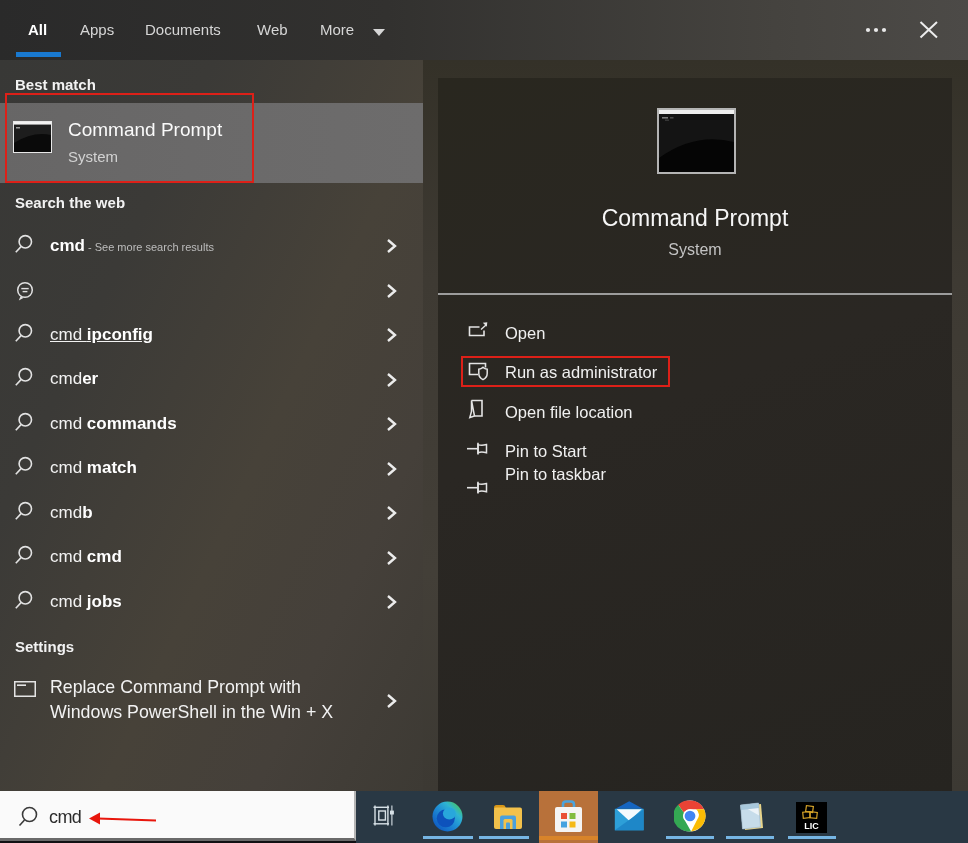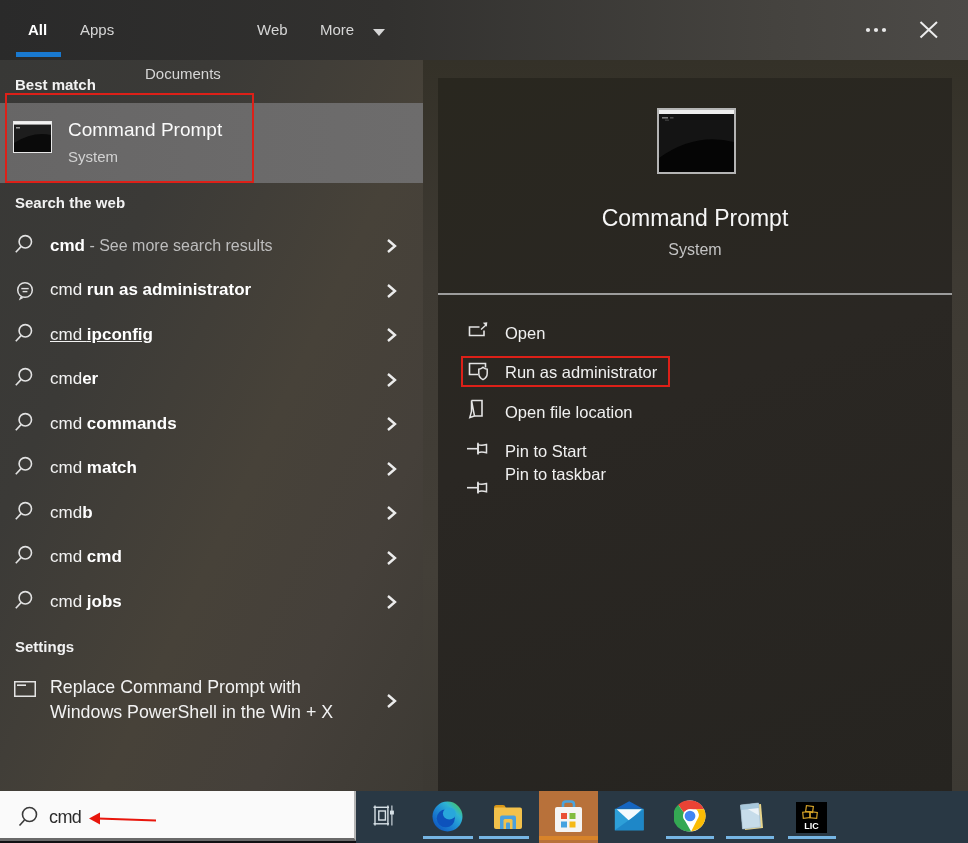--- a/index.html
+++ b/index.html
@@ -11,41 +11,41 @@
   .tab{position:absolute;top:21px;font-size:15px;color:#d6d6d6;}
   
   #leftpanel{left:0;top:60px;width:423px;height:731px;background:linear-gradient(115deg,#383836 0%,#3b3a37 28%,#474239 58%,#45403a 78%,#3d3a34 100%);}
   #rightzone{left:423px;top:60px;width:545px;height:731px;background:linear-gradient(180deg,#343128 0%,#3e3a33 30%,#433f38 70%,#3c3933 100%);}
   #card{left:438px;top:78px;width:514px;height:713px;background:linear-gradient(160deg,#29271f 0%,#2a2723 45%,#262420 100%);}
   .hdr{position:absolute;font-size:15px;font-weight:bold;color:#f2f2f2;}
   #bestrow{left:0;top:103px;width:423px;height:80px;background:linear-gradient(90deg,#676666 0%,#6b6a6a 60%,#6d6c6c 100%);}
   .redbox{position:absolute;border:2px solid #dd2018;}
   .rowtext{position:absolute;left:50px;font-size:17px;color:#f2f2f2;white-space:nowrap;}
   .rowtext b{color:#ffffff;}
-  .dim{color:#bdbdbd;font-size:16px;}
+  .dim{color:#bdbdbd;font-size:11px;}
   .chev{position:absolute;left:386px;}
   .icon{position:absolute;}
   .mg{left:14px;}
   
   .action{position:absolute;left:505px;font-size:16.5px;color:#f0f0f0;white-space:nowrap;text-align:right;}
   
   #taskbar{left:0;top:791px;width:968px;height:52px;background:#293844;}
   #searchbox{left:0;top:791px;width:354px;height:47px;background:#fafafa;border-right:2px solid #b5b5b5;border-bottom:3px solid #6a6a6a;}
   .tbu{position:absolute;top:836px;height:3px;background:#76b5e3;}
 </style>
 </head>
 <body>
 <div id="stage">
   <div id="leftpanel" class="abs"></div>
   <div id="rightzone" class="abs"></div>
   <div id="card" class="abs"></div>
   <div id="topbar" class="abs">
     <span class="tab" style="left:28px;font-weight:bold;color:#fff;">All</span>
     <span class="tab" style="left:80px;">Apps</span>
-    <span class="tab" style="left:145px;margin-top:44px;">Documents</span>
+    <span class="tab" style="left:145px;">Documents</span>
     <span class="tab" style="left:257px;">Web</span>
     <span class="tab" style="left:320px;">More</span>
     <svg class="abs" style="left:372px;top:28px;" width="14" height="9">
         <path d="M1 1 L7 8 L13 1 Z" fill="#d6d6d6"></path>
       </svg>
     <svg class="abs" style="left:865px;top:27px;" width="24" height="6">
       <circle cx="3" cy="3" r="2.1" fill="#e8e8e8"></circle>
         <circle cx="11" cy="3" r="2.1" fill="#e8e8e8"></circle>
         <circle cx="19" cy="3" r="2.1" fill="#e8e8e8"></circle>
     </svg>
@@ -78,21 +78,20 @@
   <svg class="chev cv" style="top:238px;" width="11" height="16">
       <path d="M2 2 L9 8 L2 14" stroke="#ececec" stroke-width="2.4" fill="none"></path>
     </svg>
 
   <svg class="icon" style="left:14px;top:280px;" width="22" height="22">
     <circle cx="11" cy="10" r="7.3" fill="none" stroke="#e0e0e0" stroke-width="1.5"></circle>
     <path d="M6.4 16.6 L4.8 20.6 L9.8 17.8 Z" fill="#e0e0e0"></path>
     <rect x="7.3" y="7.9" width="7.4" height="1.4" fill="#e0e0e0"></rect>
     <rect x="8.6" y="10.9" width="4.8" height="1.4" fill="#e0e0e0"></rect>
   </svg>
-  <div class="rowtext" style="top:280px;">cmd <b>run as administrator</b></div>
   <svg class="chev cv" style="top:283px;" width="11" height="16">
       <path d="M2 2 L9 8 L2 14" stroke="#ececec" stroke-width="2.4" fill="none"></path>
     </svg>
 
   <svg class="icon mg" style="top:323px;" width="22" height="24">
       <circle cx="11.3" cy="7.8" r="6.2" fill="none" stroke="#e2e2e2" stroke-width="1.6"></circle>
       <line x1="7" y1="12.6" x2="1.8" y2="18.2" stroke="#e2e2e2" stroke-width="1.6"></line>
     </svg>
   <div class="rowtext" style="top:325px;text-decoration:underline;">cmd <b>ipconfig</b></div>
   <svg class="chev cv" style="top:327px;" width="11" height="16">

